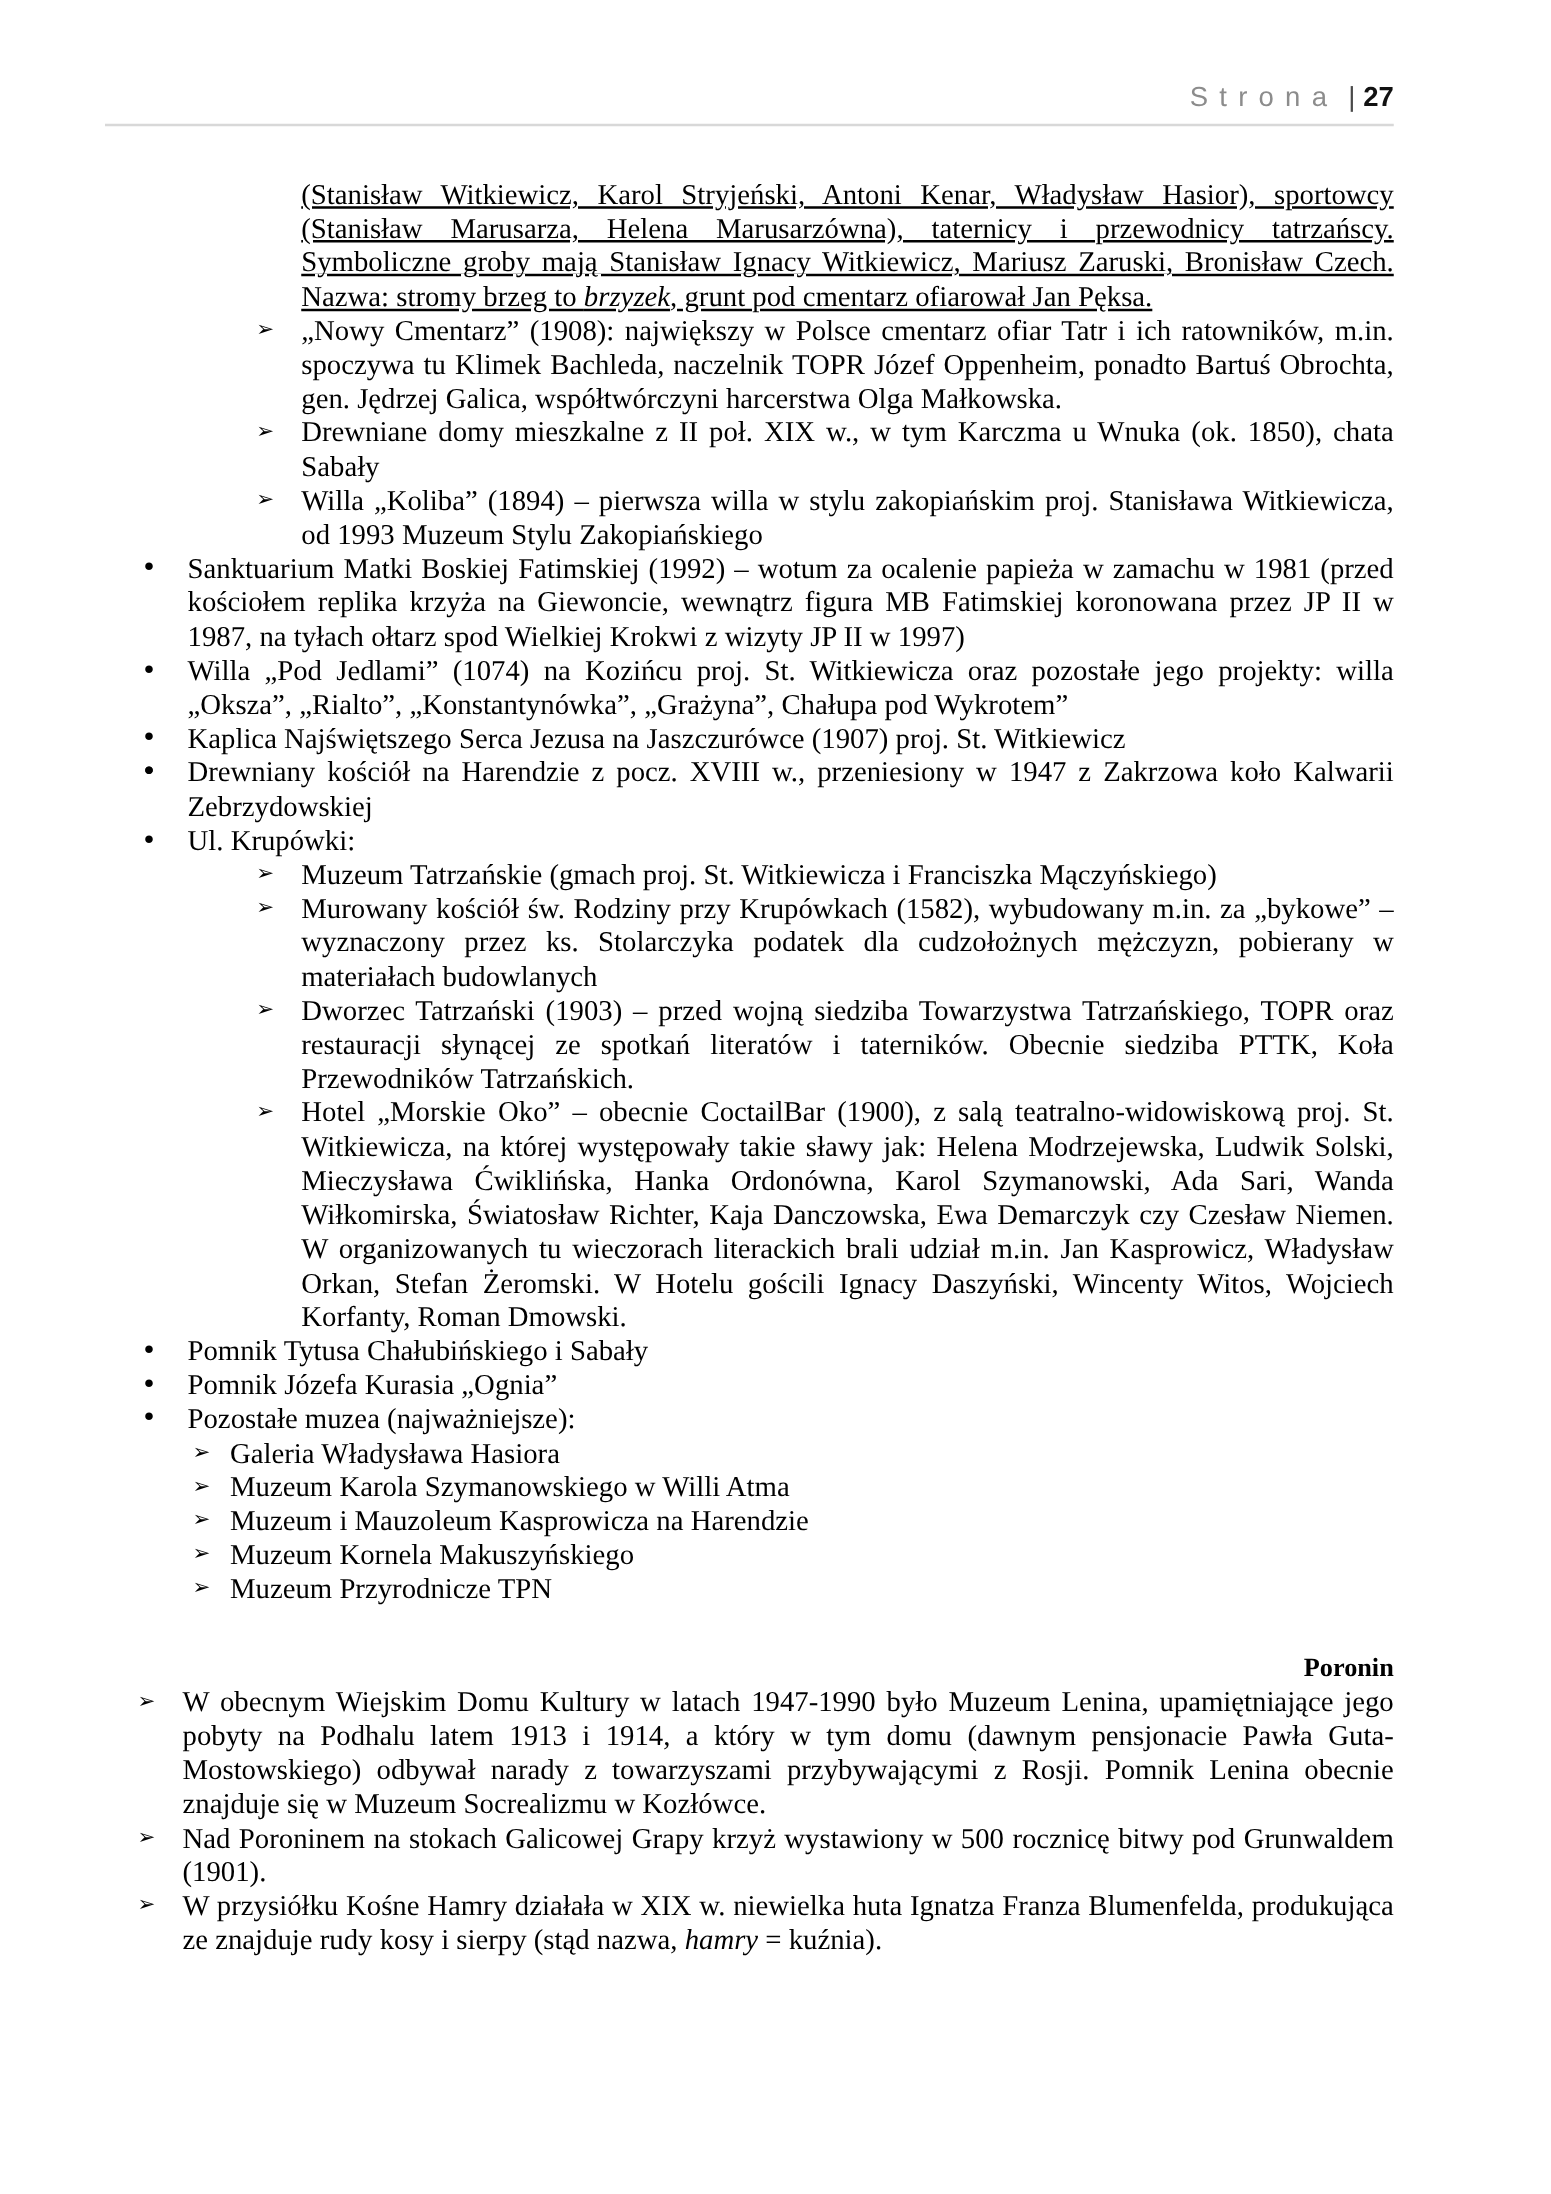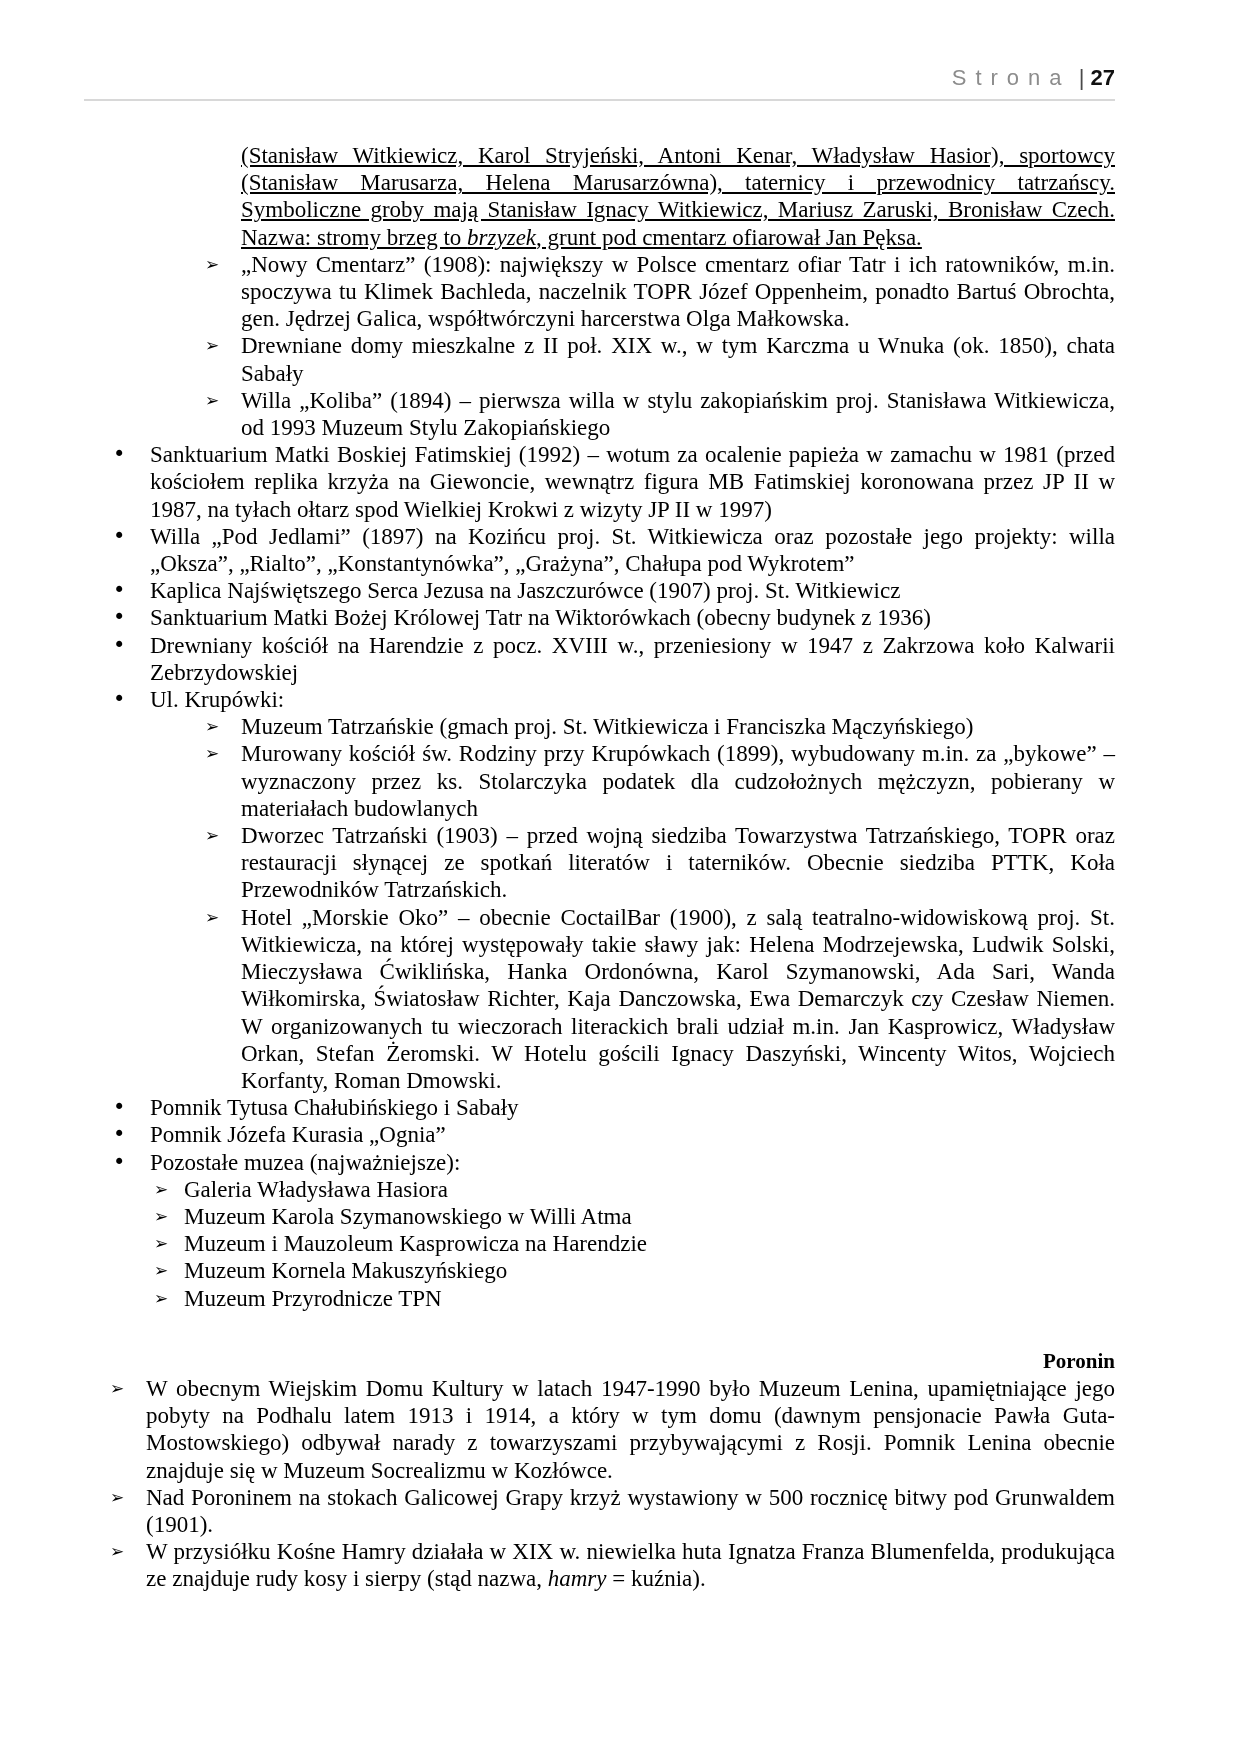--- a/index.html
+++ b/index.html
@@ -118,46 +118,45 @@
       <span class="marker arrow-marker">➢</span>
       <span>Willa „Koliba” (1894) – pierwsza willa w stylu zakopiańskim proj. Stanisława Witkiewicza, od 1993 Muzeum Stylu Zakopiańskiego</span>
     </div>
 
     <div class="item bullet">
       <span class="marker bullet-marker">•</span>
       <span>Sanktuarium Matki Boskiej Fatimskiej (1992) – wotum za ocalenie papieża w zamachu w 1981 (przed kościołem replika krzyża na Giewoncie, wewnątrz figura MB Fatimskiej koronowana przez JP II w 1987, na tyłach ołtarz spod Wielkiej Krokwi z wizyty JP II w 1997)</span>
     </div>
     <div class="item bullet">
       <span class="marker bullet-marker">•</span>
-      <span>Willa „Pod Jedlami” (1897) na Kozińcu proj. St. Witkiewicza oraz pozostałe jego projekty: willa „Oksza”, „Rialto”, „Konstantynówka”, „Grażyna”, Chałupa pod Wykrotem”</span>
+      <span>Willa „Pod Jedlami” (1074) na Kozińcu proj. St. Witkiewicza oraz pozostałe jego projekty: willa „Oksza”, „Rialto”, „Konstantynówka”, „Grażyna”, Chałupa pod Wykrotem”</span>
     </div>
     <div class="item bullet left">
       <span class="marker bullet-marker">•</span>
       <span>Kaplica Najświętszego Serca Jezusa na Jaszczurówce (1907) proj. St. Witkiewicz</span>
     </div>
     <div class="item bullet left">
       <span class="marker bullet-marker">•</span>
-      <span>Sanktuarium Matki Bożej Królowej Tatr na Wiktorówkach (obecny budynek z 1936)</span>
     </div>
     <div class="item bullet">
       <span class="marker bullet-marker">•</span>
       <span>Drewniany kościół na Harendzie z pocz. XVIII w., przeniesiony w 1947 z Zakrzowa koło Kalwarii Zebrzydowskiej</span>
     </div>
     <div class="item bullet left">
       <span class="marker bullet-marker">•</span>
       <span>Ul. Krupówki:</span>
     </div>
 
     <div class="item l2 left">
       <span class="marker arrow-marker">➢</span>
       <span>Muzeum Tatrzańskie (gmach proj. St. Witkiewicza i Franciszka Mączyńskiego)</span>
     </div>
     <div class="item l2">
       <span class="marker arrow-marker">➢</span>
-      <span>Murowany kościół św. Rodziny przy Krupówkach (1899), wybudowany m.in. za „bykowe” – wyznaczony przez ks. Stolarczyka podatek dla cudzołożnych mężczyzn, pobierany w materiałach budowlanych</span>
+      <span>Murowany kościół św. Rodziny przy Krupówkach (1582), wybudowany m.in. za „bykowe” – wyznaczony przez ks. Stolarczyka podatek dla cudzołożnych mężczyzn, pobierany w materiałach budowlanych</span>
     </div>
     <div class="item l2">
       <span class="marker arrow-marker">➢</span>
       <span>Dworzec Tatrzański (1903) – przed wojną siedziba Towarzystwa Tatrzańskiego, TOPR oraz restauracji słynącej ze spotkań literatów i taterników. Obecnie siedziba PTTK, Koła Przewodników Tatrzańskich.</span>
     </div>
     <div class="item l2">
       <span class="marker arrow-marker">➢</span>
       <span>Hotel „Morskie Oko” – obecnie CoctailBar (1900), z salą teatralno-widowiskową proj. St. Witkiewicza, na której występowały takie sławy jak: Helena Modrzejewska, Ludwik Solski, Mieczysława Ćwiklińska, Hanka Ordonówna, Karol Szymanowski, Ada Sari, Wanda Wiłkomirska, Światosław Richter, Kaja Danczowska, Ewa Demarczyk czy Czesław Niemen. W organizowanych tu wieczorach literackich brali udział m.in. Jan Kasprowicz, Władysław Orkan, Stefan Żeromski. W Hotelu gościli Ignacy Daszyński, Wincenty Witos, Wojciech Korfanty, Roman Dmowski.</span>
     </div>
 

